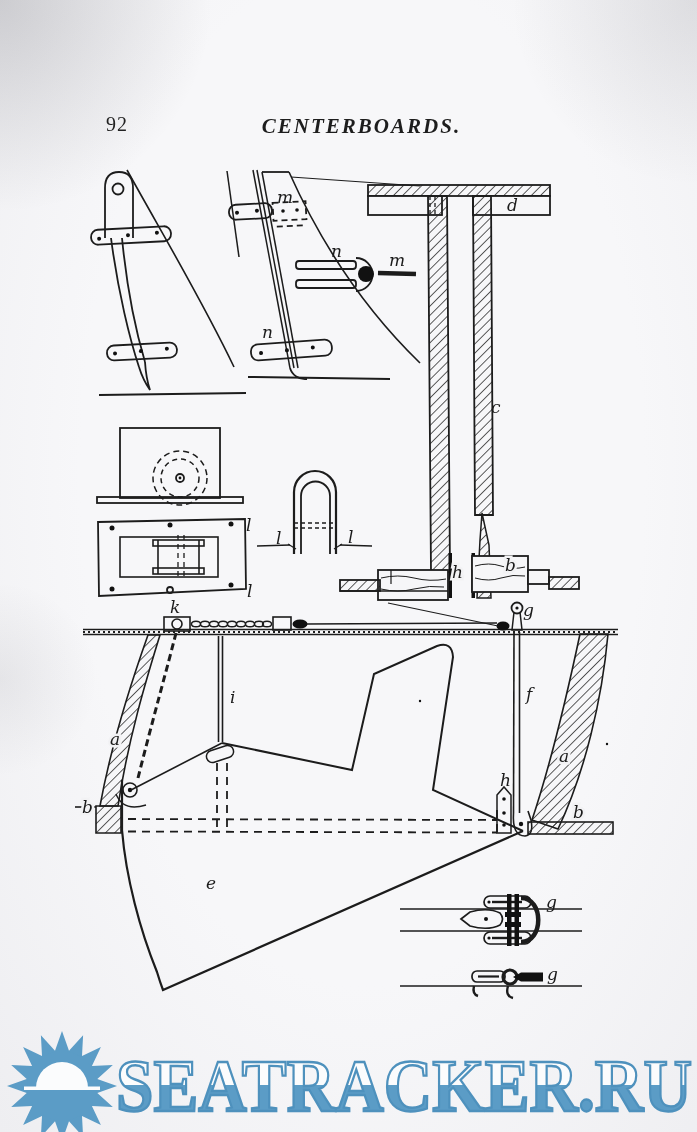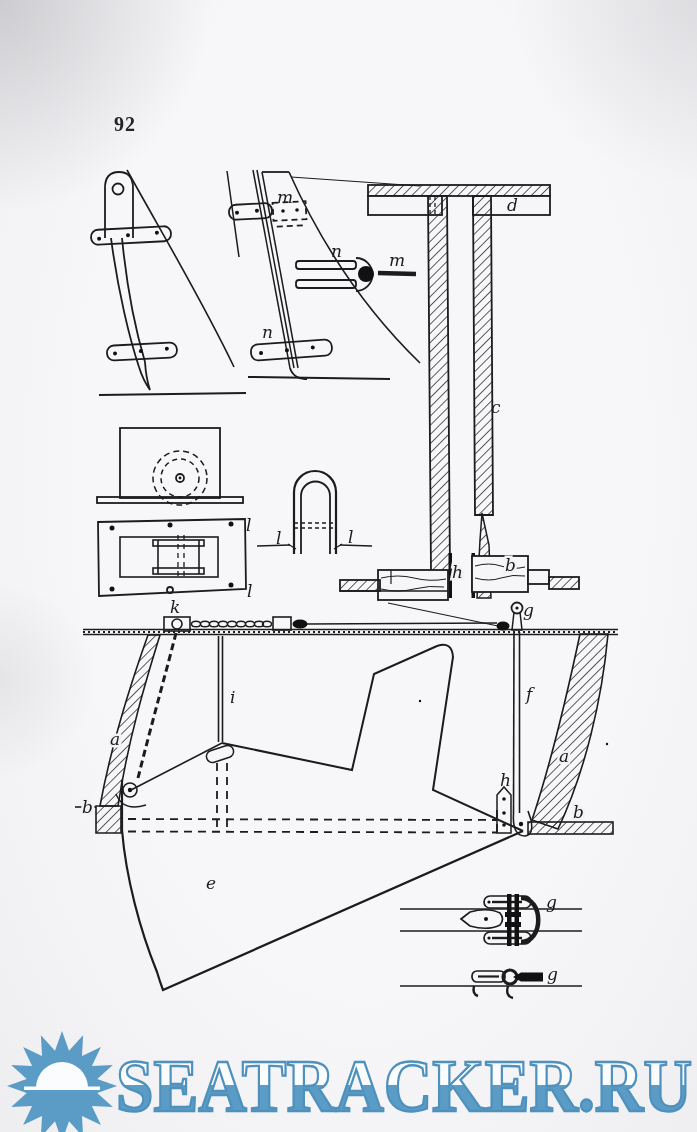--- a/index.html
+++ b/index.html
@@ -7,38 +7,39 @@
     position:relative;width:697px;height:1132px;overflow:hidden;
     background:
       radial-gradient(circle at 0% 0%, rgba(40,40,50,.18), rgba(0,0,0,0) 16%),
       radial-gradient(circle at 100% 0%, rgba(40,40,50,.10), rgba(0,0,0,0) 14%),
       radial-gradient(circle at 0% 60%, rgba(40,40,50,.07), rgba(0,0,0,0) 10%),
       radial-gradient(ellipse at 52% 42%, #f7f7f9 55%, #eeeef1 100%);
     font-family:"Liberation Serif", serif;
   }
   .page-number{
     position:absolute;left:106px;top:113px;
-    font-size:20px;font-weight:bold;color:#222;letter-spacing:1px;margin-left:8px;
+    font-size:20px;font-weight:normal;color:#222;letter-spacing:1px;
   }
   .page-title{
     position:absolute;left:0;right:0;top:114px;text-align:center;
     padding-left:26px;
     font-size:21px;font-style:italic;font-weight:600;color:#1d1d1d;
     letter-spacing:2px;
   }
   svg.art{position:absolute;left:0;top:0;}
   .lbl{font-family:"DejaVu Serif",serif;font-style:italic;font-size:17px;fill:#1b1b1b;}
   .lblHalo{paint-order:stroke;stroke:#f2f2f4;stroke-width:5px;}
 </style>
 </head>
 <body>
 
 <div class="page">
 
   <div class="page-number">92</div>
+  <div class="page-title">CENTERBOARDS.</div>
 
   <svg class="art" width="697" height="1132" viewBox="0 0 697 1132">
     <defs>
       <pattern id="hatch" patternUnits="userSpaceOnUse" width="6.5" height="6.5" patternTransform="rotate(45)">
         <line x1="0" y1="0" x2="0" y2="6.5" stroke="#262626" stroke-width="1.5"></line>
       </pattern>
       <linearGradient id="wmGrad" gradientUnits="userSpaceOnUse" x1="0" y1="1056" x2="0" y2="1111">
         <stop offset="0" stop-color="#fbfcfd"></stop>
         <stop offset="0.52" stop-color="#fbfcfd"></stop>
         <stop offset="0.52" stop-color="#5b9cc6"></stop>

